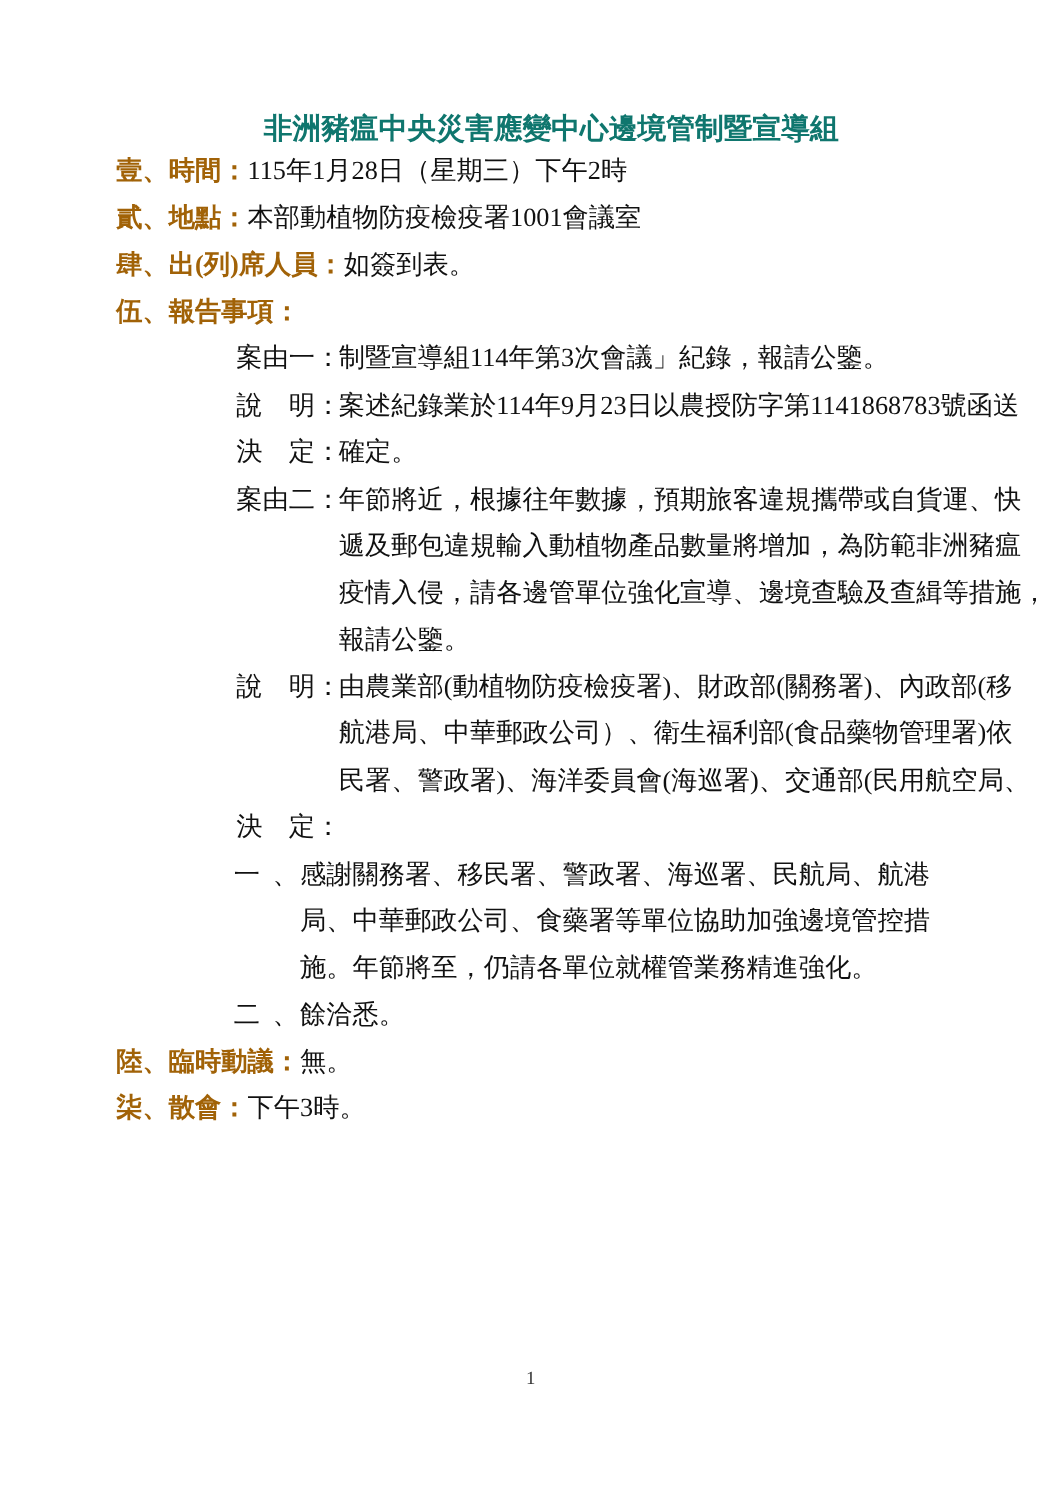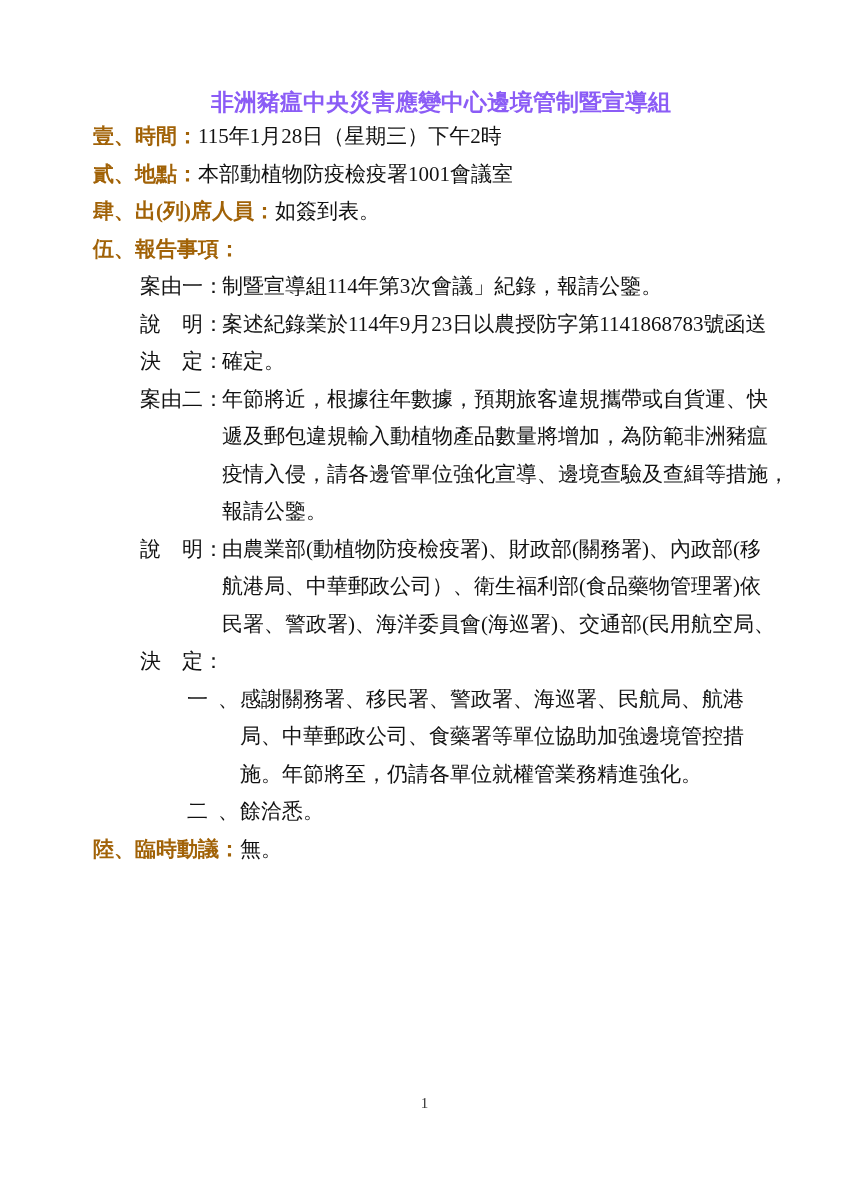--- a/index.html
+++ b/index.html
@@ -14,34 +14,34 @@
     color: #111111;
     box-sizing: border-box;
     padding: 0 60px 0 93px;
   }
   .title1, .title2 {
     margin: 0;
     text-align: center;
     font-size: 23px;
     font-weight: bold;
     line-height: 30px;
-    color: #8b5cf6;
+    color: #0f766e;
     white-space: nowrap;
   }
   .title1 { padding-top: 88px; }
   .line {
     font-size: 21px;
     line-height: 37.5px;
     white-space: nowrap;
   }
   .line .lbl { font-weight: bold; color: #a16207; }
   .recorder { margin-left: 12px; }
   .block {
     position: relative;
-    margin-left: 47px;
+    margin-left: 96px;
     padding-left: 82px;
     font-size: 21px;
     line-height: 37.5px;
   }
   .block .hang {
     position: absolute;
     left: 0;
     top: 0;
     white-space: pre;
   }
@@ -137,16 +137,19 @@
 
   <div class="subitem">
     <span class="num">二、</span>
     <div class="bl">餘洽悉。</div>
   </div>
 
   <div class="line">
     <span class="lbl">陸、臨時動議：</span><span>無。</span>
   </div>
 
+  <div class="line">
+    <span class="lbl">柒、散會：</span><span>下午3時。</span>
+  </div>
 
   <div class="page-num">1</div>
 
 </div>
 
 </body></html>

